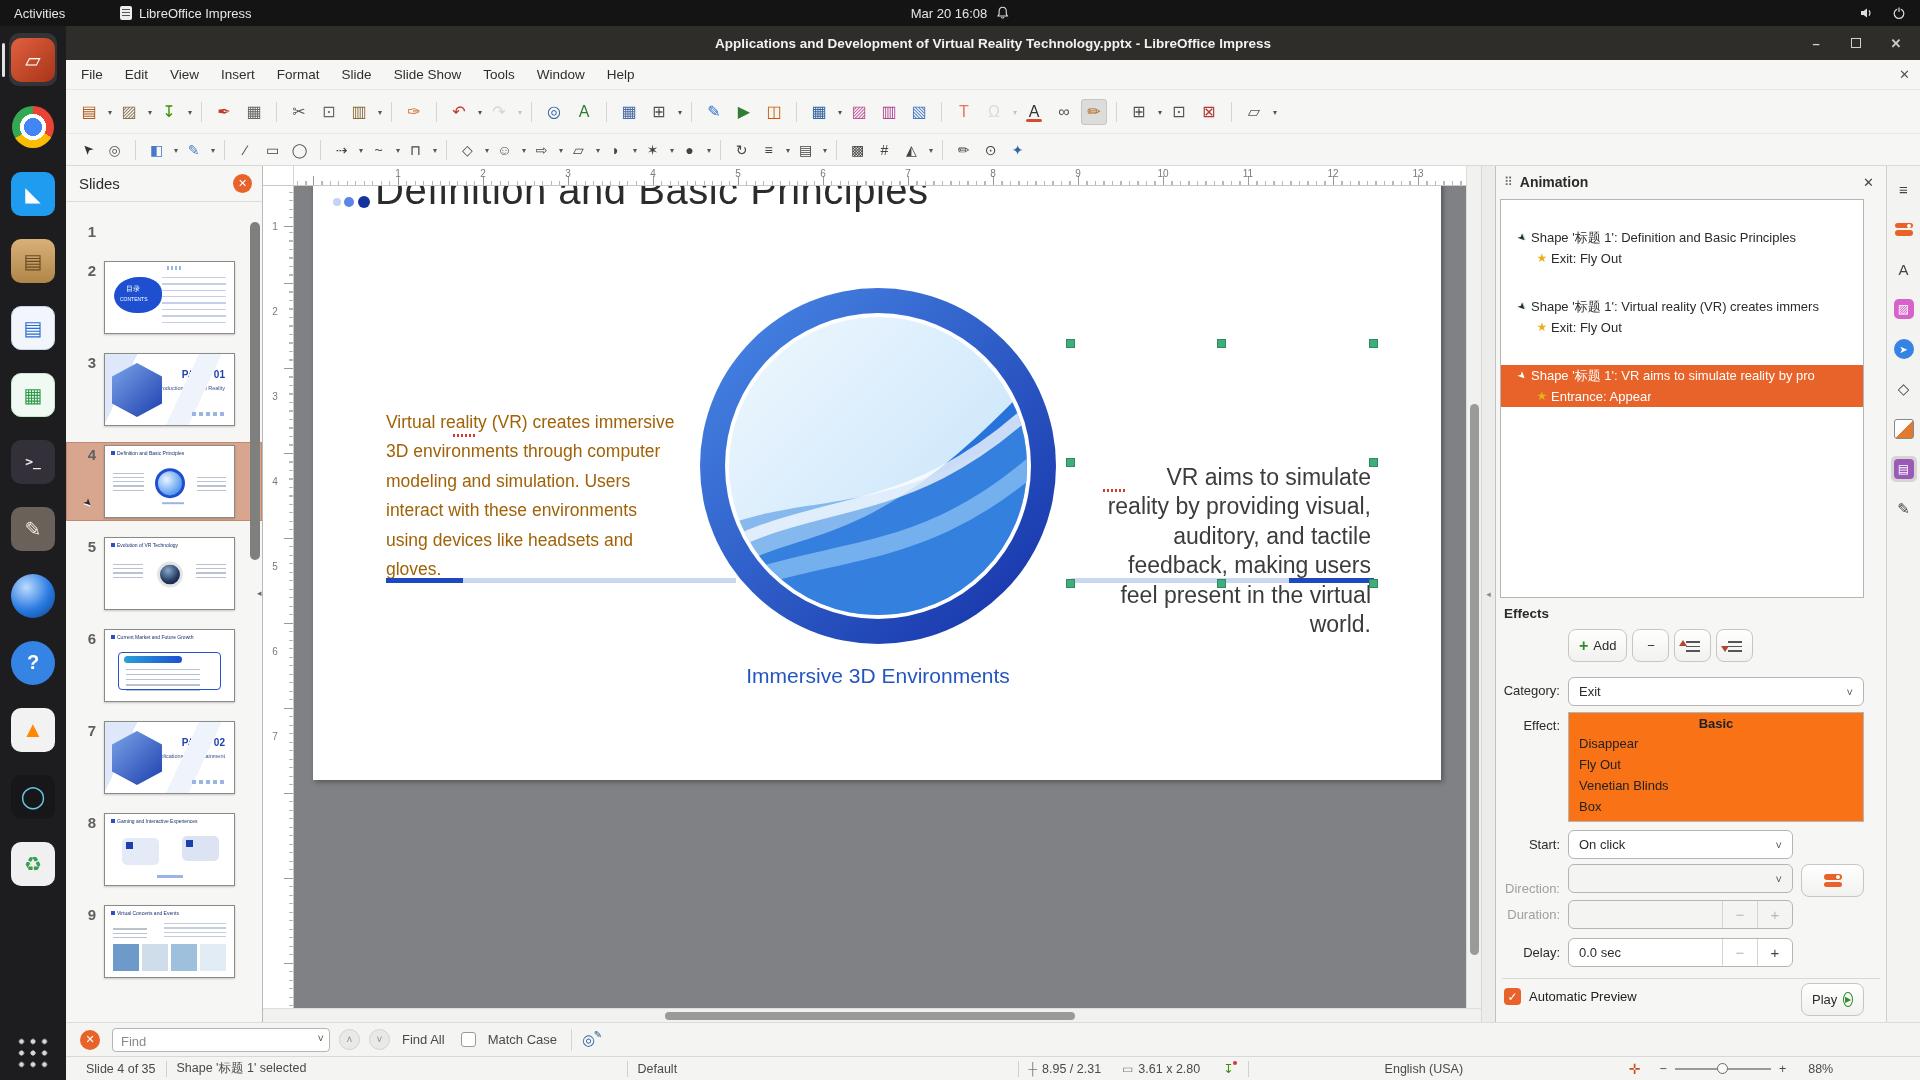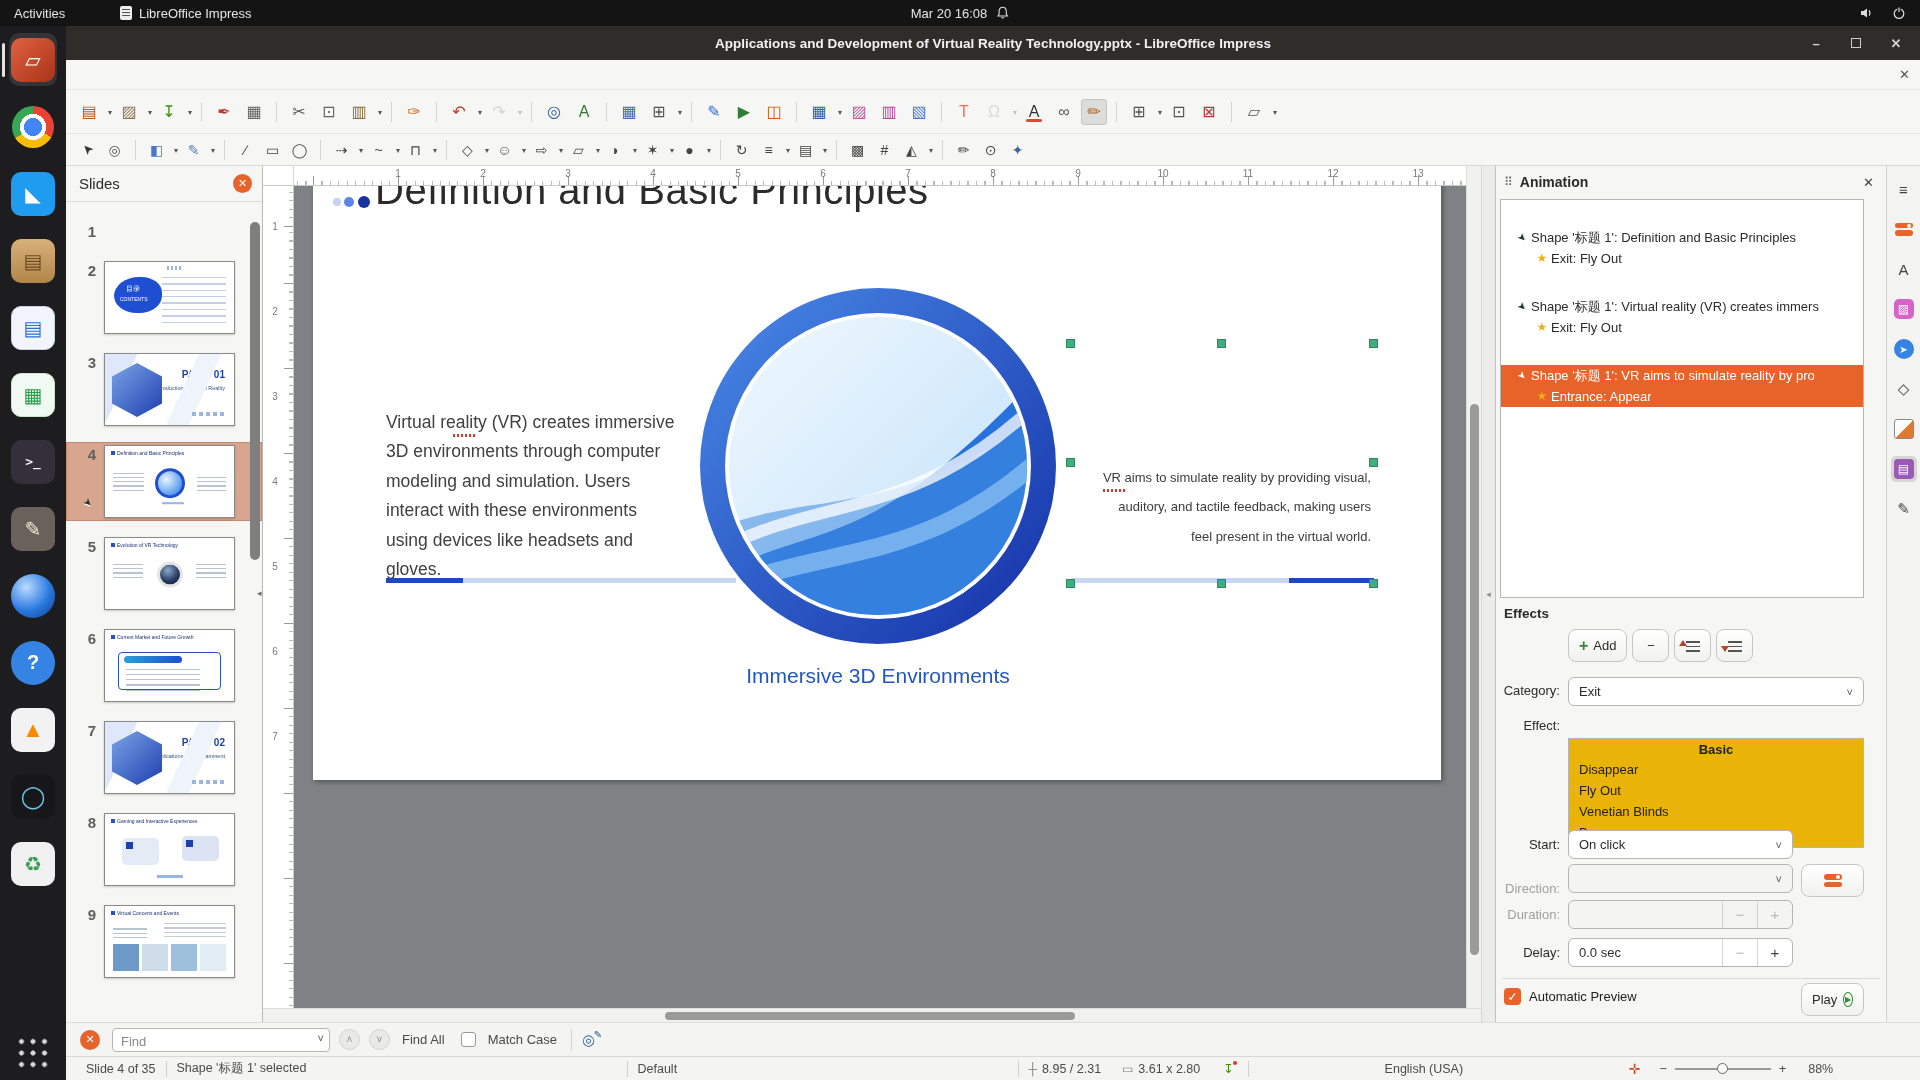--- a/index.html
+++ b/index.html
@@ -187,22 +187,22 @@
   .slide { position:absolute; left:19px; top:-44px; width:1128px; height:638px; background:#fff;
     box-shadow:2px 2px 5px rgba(0,0,0,.35); }
 
   .s-title { position:absolute; left:62px; top:26px; font-size:40px; color:#2b2b2b; letter-spacing:.5px; white-space:nowrap; }
   .t-dots { position:absolute; left:20px; top:52px; width:46px; height:14px; }
   .t-dots b { position:absolute; border-radius:50%; }
   .t-dots b:nth-child(1){ left:0; top:4px; width:8px; height:8px; background:#c3d2f5; }
   .t-dots b:nth-child(2){ left:11px; top:3px; width:10px; height:10px; background:#5b86e8; }
   .t-dots b:nth-child(3){ left:25px; top:2px; width:12px; height:12px; background:#16329e; }
 
-  .s-left-text { position:absolute; left:73px; top:266px; width:296px; font-size:17.5px; line-height:29.4px; color:#404040; }
-  .s-right-text { position:absolute; left:787px; top:321px; width:271px; font-size:13px; line-height:29.4px;
+  .s-left-text { position:absolute; left:73px; top:266px; width:296px; font-size:17.5px; line-height:29.4px; color:#a16207; }
+  .s-right-text { position:absolute; left:787px; top:321px; width:271px; font-size:23px; line-height:29.4px;
     color:#3c3c3c; text-align:right; }
   .squiggle { position:absolute; height:3px;
     background:repeating-linear-gradient(90deg,#d03a2f 0 2px,transparent 2px 4px); }
   .ul-bar { position:absolute; top:436px; height:5px; background:#c9d7f2; }
   .ul-left { left:73px; width:350px; }
   .ul-left::before { content:""; position:absolute; left:0; top:0; width:77px; height:5px; background:#1d49c0; }
   .ul-right { left:758px; width:303px; }
   .ul-right::after { content:""; position:absolute; right:0; top:0; width:85px; height:5px; background:#1d49c0; }
   .s-caption { position:absolute; left:365px; top:522px; width:400px; text-align:center; font-size:21px; color:#2456c0; }
   .s-circle { position:absolute; left:383px; top:142px; width:364px; height:364px; }
@@ -249,21 +249,21 @@
   .mv-ico::before { content:""; position:absolute; left:-7px; border-left:4px solid transparent; border-right:4px solid transparent; }
   .mv-up::before { top:0; border-bottom:6px solid #b5432f; }
   .mv-down::before { bottom:0; border-top:6px solid #b5432f; }
 
   .ap-rowlabel { position:absolute; width:62px; text-align:right; color:#2b2b2b; }
   .ap-rowlabel.dim { color:#a0a09e; }
   .dropdown { position:absolute; height:29px; background:#fff; border:1px solid #b5b5b3; border-radius:6px;
     display:flex; align-items:center; padding:0 10px; color:#2b2b2b; }
   .dropdown .chev { margin-left:auto; color:#555; font-size:11px; }
   .dropdown.dim { background:#f4f4f2; }
-  .efflist { position:absolute; left:72px; top:572px; width:296px; height:110px; background:#eab308;
+  .efflist { position:absolute; left:72px; top:546px; width:296px; height:110px; background:#f97316;
     border:1px solid #b5b5b3; overflow:hidden; }
   .effgroup { text-align:center; font-weight:bold; padding:3px 0 2px; }
   .eopt { padding:1px 0 1px 10px; line-height:19px; }
   .spin { position:absolute; height:29px; background:#fff; border:1px solid #b5b5b3; border-radius:6px;
     display:flex; align-items:center; padding-left:10px; color:#2b2b2b; }
   .spin.dim { background:#f4f4f2; }
   .spin .sbtn { width:35px; height:100%; border-left:1px solid #d5d5d3; display:flex; align-items:center;
     justify-content:center; color:#444; font-size:15px; margin-left:auto; }
   .spin .sbtn + .sbtn { margin-left:0; }
   .spin .sbtn.dim2 { color:#b8b8b6; }
@@ -362,20 +362,23 @@
 <div class="titlebar">
   <span>Applications and Development of Virtual Reality Technology.pptx - LibreOffice Impress</span>
   <span class="winbtns">
     <span class="wb">–</span>
     <span class="wb"><span class="wb-max-box"></span></span>
     <span class="wb">✕</span>
   </span>
 </div>
 
 <div class="menubar">
+  <span>
+    
+  <span class="menu-item">File</span><span class="menu-item">Edit</span><span class="menu-item">View</span><span class="menu-item">Insert</span><span class="menu-item">Format</span><span class="menu-item">Slide</span><span class="menu-item">Slide Show</span><span class="menu-item">Tools</span><span class="menu-item">Window</span><span class="menu-item">Help</span></span>
   <span class="menu-close">✕</span>
 </div>
 
 <div class="tb1">
 
 <span class="tbi dd" style="color: rgb(180, 89, 28);">▤</span>
     <span class="tbi dd" style="color: rgb(138, 115, 80);">▨</span>
     <span class="tbi dd" style="color: rgb(58, 145, 4);">↧</span>
     <span class="tbi sep"></span>
     <span class="tbi" style="color: rgb(192, 57, 43);">✒</span>

